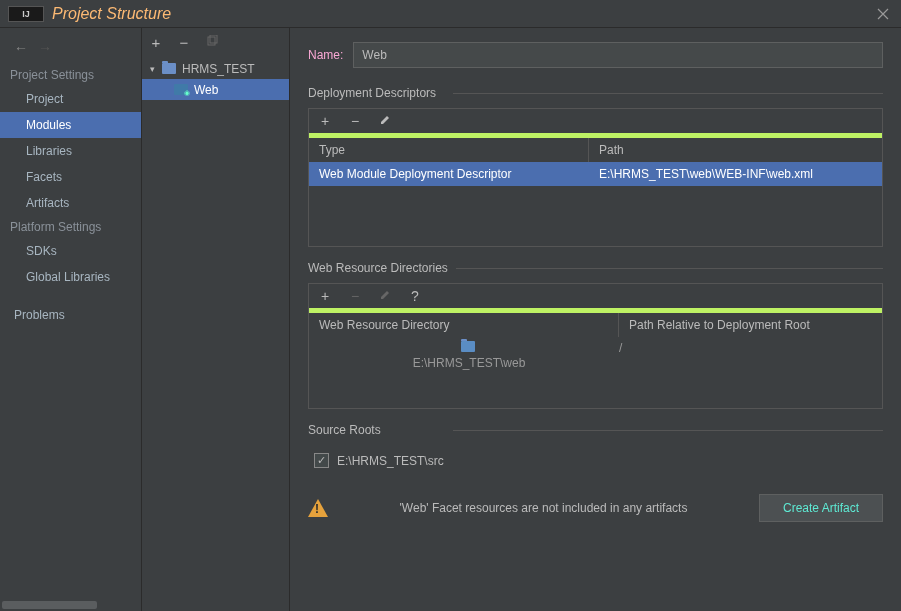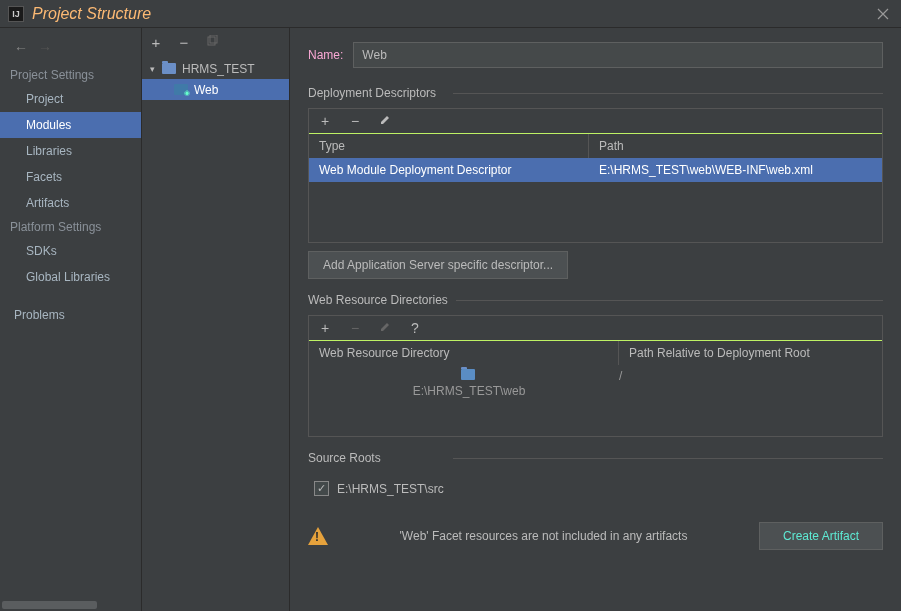--- a/index.html
+++ b/index.html
@@ -1,19 +1,19 @@
 <!DOCTYPE html>
 <html><head>
   <meta charset="utf-8">
   <style>
     * { margin: 0; padding: 0; box-sizing: border-box; font-family: -apple-system, "Segoe UI", sans-serif; }
     body { width: 901px; height: 611px; background: #3c3f41; color: #bbbbbb; font-size: 12px; overflow: hidden; }
     
     .titlebar { height: 28px; background: #3c3f41; border-bottom: 1px solid #2b2b2b; display: flex; align-items: center; padding: 0 8px; position: relative; }
-    .app-icon { width: 16px; height: 16px; background: #1a1a1a; border: 1px solid #555; margin-right: 8px; display: flex; align-items: center; justify-content: center; font-size: 9px; color: #ccc; font-weight: bold; }
+    .app-icon { width: 36px; height: 16px; background: #1a1a1a; border: 1px solid #555; margin-right: 8px; display: flex; align-items: center; justify-content: center; font-size: 9px; color: #ccc; font-weight: bold; }
     .titlebar-title { color: #fdba74; font-size: 16px; font-style: italic; }
     .close-btn { position: absolute; right: 10px; top: 6px; width: 16px; height: 16px; display: flex; align-items: center; justify-content: center; cursor: pointer; color: #999; }
     
     .main-layout { display: flex; height: 583px; }
     
     .sidebar { width: 142px; background: #3c3f41; border-right: 1px solid #2b2b2b; padding-top: 6px; position: relative; }
     .nav-arrows { display: flex; gap: 10px; padding: 4px 14px 10px; color: #888; font-size: 14px; }
     .nav-arrow { cursor: pointer; }
     .nav-arrow.disabled { color: #555; }
     .sidebar-heading { color: #8a9199; padding: 4px 10px; font-size: 12px; }
@@ -42,21 +42,21 @@
     .name-label { color: #f9a8d4; font-size: 12px; }
     .name-input { flex: 1; background: #45494a; border: 1px solid #5e6060; color: #bbbbbb; padding: 5px 8px; font-size: 12px; }
     
     .section { margin-bottom: 14px; }
     .section-title { color: #bbbbbb; font-size: 12px; margin-bottom: 8px; position: relative; }
     .section-title::after { content: ''; position: absolute; left: calc(100% - 430px); right: 0; top: 50%; height: 1px; background: #555; }
     .section-title span { background: #3c3f41; padding-right: 8px; position: relative; z-index: 1; }
     
     .table-box { border: 1px solid #555; background: #3c3f41; }
     .table-toolbar { display: flex; align-items: center; padding: 4px 8px; gap: 14px; font-size: 14px; color: #bbbbbb; }
-    .table-head { display: flex; border-top: 1px solid #bef264; background: #3c3f41; }
+    .table-head { display: flex; border-top: 5px solid #bef264; background: #3c3f41; }
     .th { padding: 5px 10px; font-size: 12px; color: #bbbbbb; border-right: 1px solid #555; }
     .th.c1 { width: 280px; }
     .th.c2 { flex: 1; }
     .table-row { display: flex; }
     .table-row.selected { background: #4b6eaf; color: #fff; }
     .td { padding: 5px 10px; font-size: 12px; }
     .td.c1 { width: 280px; }
     .td.c2 { flex: 1; }
     .table-empty { height: 60px; }
     .table-empty2 { height: 34px; }
@@ -160,21 +160,20 @@
         <div class="table-head">
           <div class="th c1">Type</div>
           <div class="th c2" style="border-right:none">Path</div>
         </div>
         <div class="table-row selected">
           <div class="td c1">Web Module Deployment Descriptor</div>
           <div class="td c2">E:\HRMS_TEST\web\WEB-INF\web.xml</div>
         </div>
         <div class="table-empty"></div>
       </div>
-      <button class="btn">Add Application Server specific descriptor...</button>
     </div>
 
     <div class="section">
       <div class="section-title"><span>Web Resource Directories</span></div>
       <div class="table-box">
         <div class="table-toolbar">
           <span class="tb-icon">+</span>
           <span class="tb-icon disabled">−</span>
           <span class="tb-icon disabled">
             <svg width="12" height="12" viewBox="0 0 12 12">

